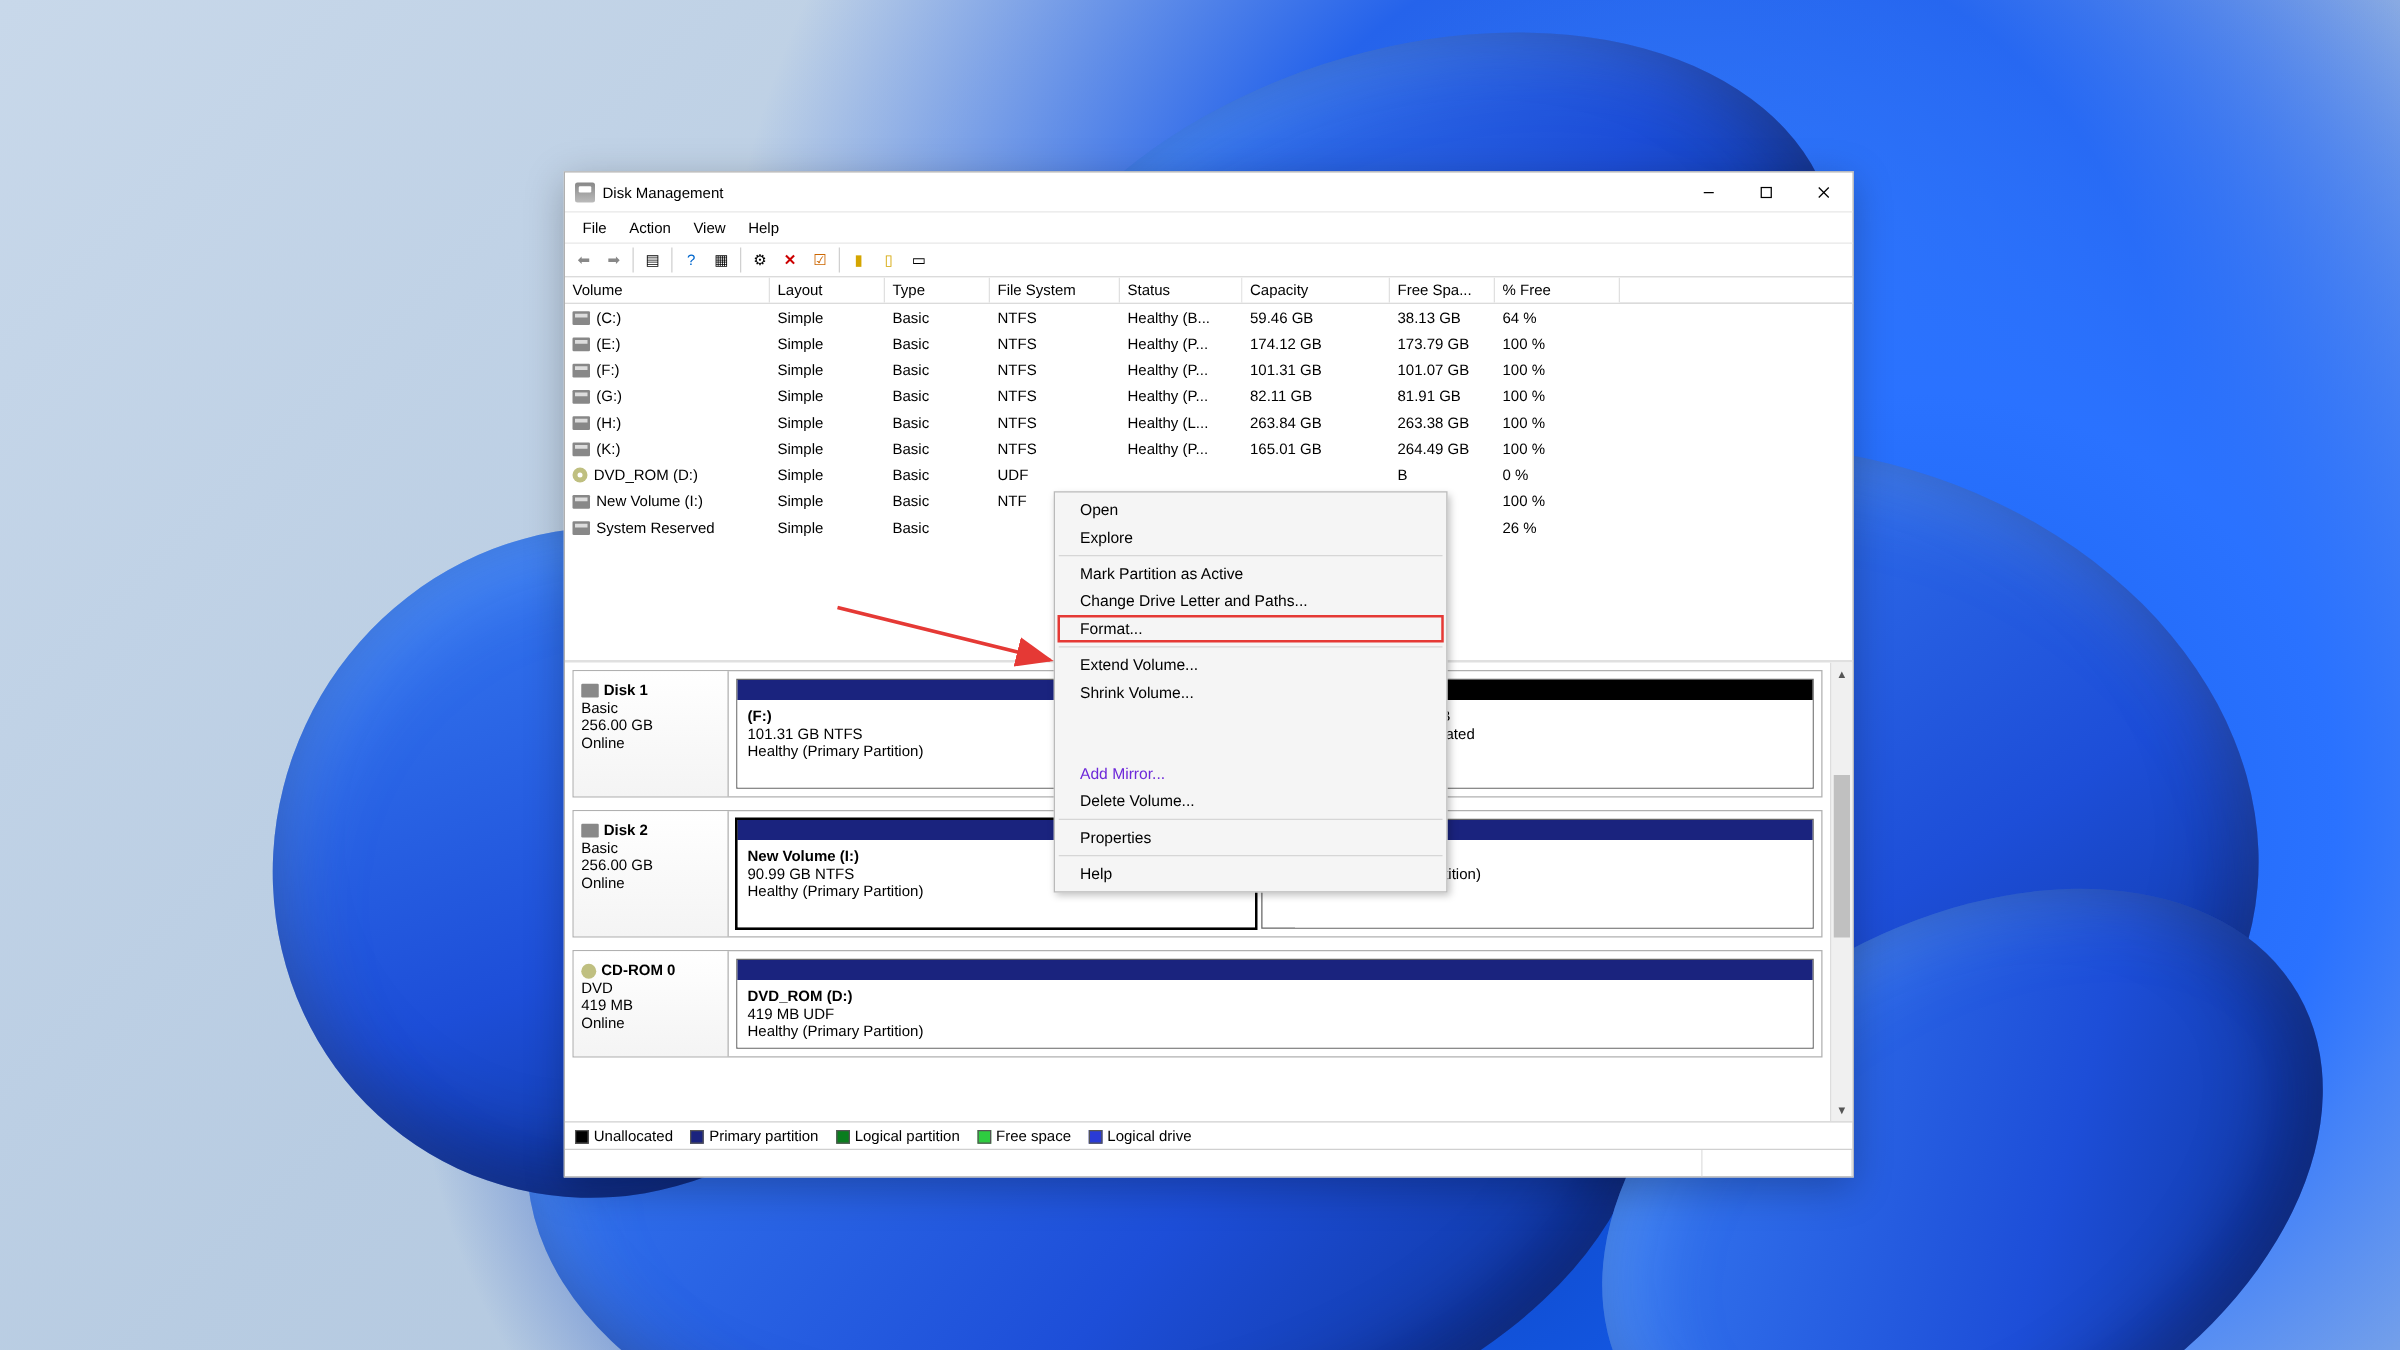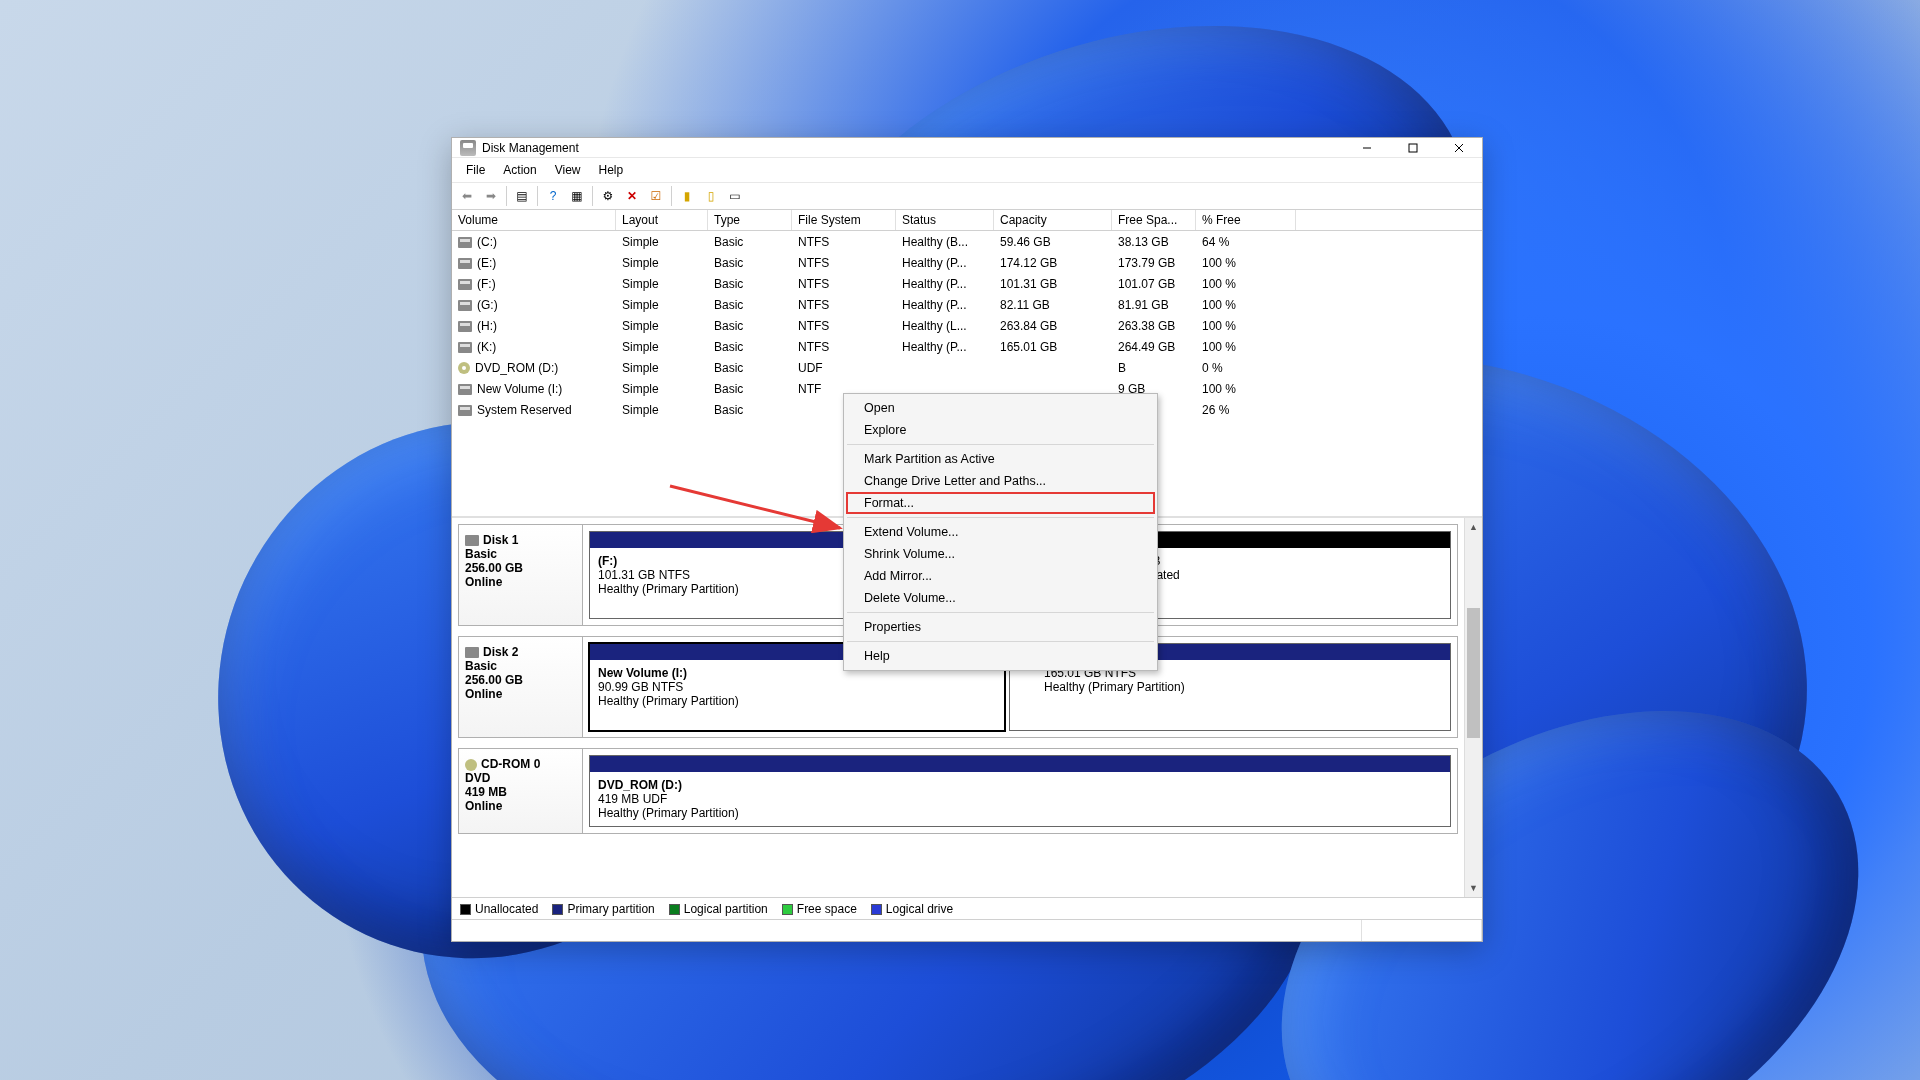--- a/index.html
+++ b/index.html
@@ -31,21 +31,21 @@
   .window {
     position: absolute;
     left: 451px; top: 137px;
     width: 1032px; height: 805px;
     background: #fff;
     border: 1px solid #b0b0b0;
     box-shadow: 0 8px 30px rgba(0,0,0,0.25);
     display: flex; flex-direction: column;
   }
   .titlebar {
-    height: 20px;
+    height: 32px;
     display: flex; align-items: center;
     padding-left: 8px;
     border-bottom: 1px solid #e8e8e8;
   }
   .titlebar-icon {
     width: 16px; height: 16px;
     background: linear-gradient(#888, #bbb);
     border-radius: 2px;
     margin-right: 6px;
     position: relative;
@@ -71,21 +71,21 @@
   .vicon { width:14px; height:11px; background:#888; display:inline-block; margin-right:5px; vertical-align:middle; border-radius:1px; position:relative;}
   .vicon::after{content:"";position:absolute;left:2px;top:2px;right:2px;height:3px;background:#ddd;}
   .vicon.cd{background:#bfbf80;border-radius:50%;width:12px;height:12px;}
   .vicon.cd::after{content:"";position:absolute;left:4px;top:4px;width:4px;height:4px;background:#fff;border-radius:50%;}
   .disk-area { flex:1; overflow:hidden; display:flex; }
   .disk-scroll { flex:1; overflow:auto; padding: 6px;}
   .vscroll { width:18px; background:#f0f0f0; border-left:1px solid #ddd; position:relative;}
   .vscroll .arrow{height:18px;display:flex;align-items:center;justify-content:center;font-size:9px;color:#555;}
   .vscroll .thumb{position:absolute;left:2px;right:2px;background:#c0c0c0;}
   .disk-row { display:flex; border:1px solid #b0b0b0; margin-bottom:10px; min-height:102px;}
-  .disk-info { width:124px; padding:8px 6px; background:linear-gradient(#fff,#f4f4f4); border-right:1px solid #b0b0b0;font-weight:bold;}
+  .disk-info { width:124px; padding:8px 6px; background:linear-gradient(#fff,#f4f4f4); border-right:1px solid #b0b0b0;}
   .disk-info .dicon{display:inline-block;width:14px;height:11px;background:#888;margin-right:4px;vertical-align:middle;border-radius:1px;}
   .disk-info .dicon.cd{background:#bfbf80;border-radius:50%;width:12px;height:12px;}
   .disk-info b{font-size:12px;}
   .disk-parts { flex:1; display:flex; padding:6px 6px; gap:4px;}
   .part { border:1px solid #666; display:flex; flex-direction:column; }
   .part-head { height:16px; background:#1a237e; }
   .part-head.black{background:#000;}
   .part-body { padding:6px 8px; font-size:12px; background:#fff; flex:1;}
   .part.hatch .part-body{
     background: repeating-linear-gradient(45deg,#fff,#fff 5px,#cfcfcf 5px,#cfcfcf 6px);
@@ -100,21 +100,21 @@
   .context-menu {
     position:absolute;
     left: 843px; top: 393px;
     width: 315px;
     background:#f5f5f5;
     border:1px solid #bababa;
     box-shadow:2px 3px 6px rgba(0,0,0,0.25);
     padding:3px 2px;
   }
   .ctx-item { padding:4px 18px; font-size:12.5px; }
-  .ctx-item.disabled{color:#000000;}
+  .ctx-item.disabled{color:#6d28d9;margin-top:43px;}
   .ctx-sep{height:1px;background:#d6d6d6;margin:3px 1px;}
   .ctx-item.highlighted{outline:2.5px solid #e53935; outline-offset:-2px;}
   .arrow-annot{
     position:absolute;
     pointer-events:none;
   }
 </style>
 </head>
 <body>
 

